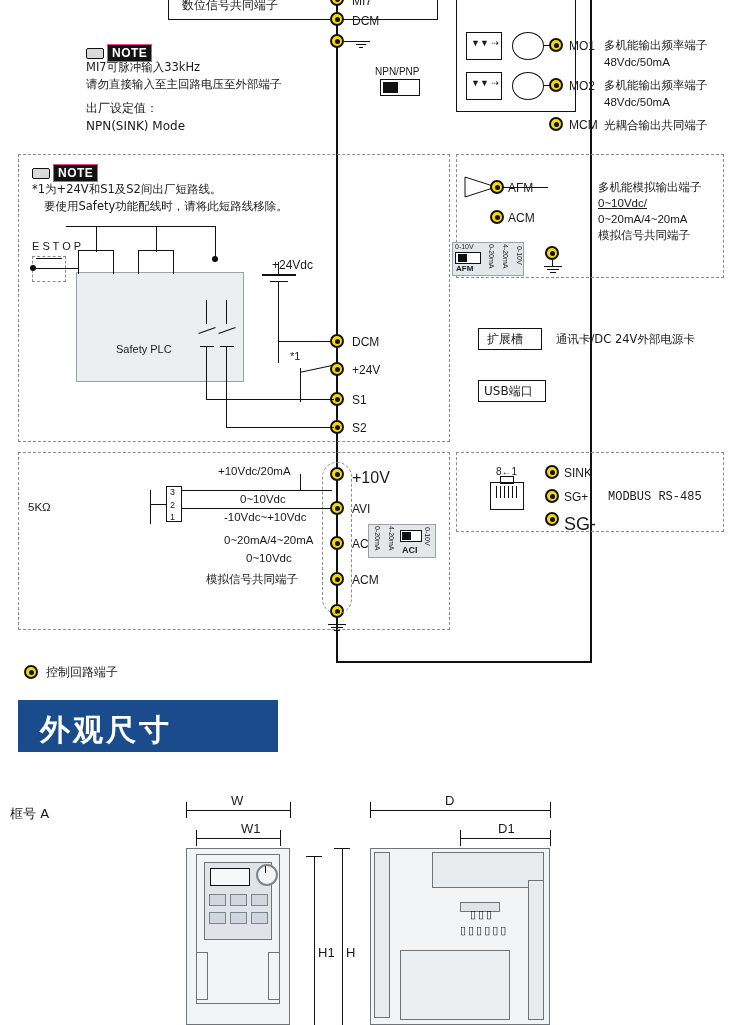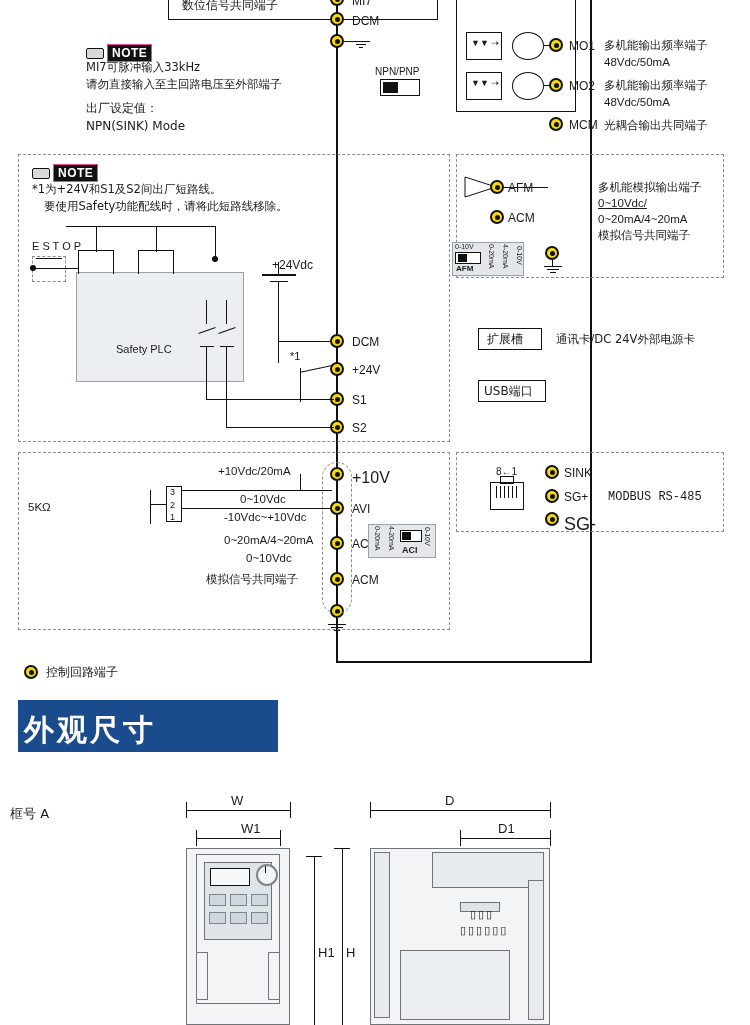--- a/index.html
+++ b/index.html
@@ -29,21 +29,21 @@
   .noteicon{position:absolute;display:flex;align-items:center;}
   .noteicon .bk{background:#111;color:#fff;font-size:12px;font-weight:bold;
       padding:1px 4px;letter-spacing:.5px;border:1px solid #ec4899;text-align:center;}
   .noteicon .pen{width:16px;height:9px;background:#d9d9d9;border:1px solid #111;margin-right:3px;
       border-radius:2px;}
   .sw{position:absolute;background:#fff;border:1px solid #111;box-sizing:border-box;}
   .swk{position:absolute;background:#111;}
   .vert{writing-mode:vertical-rl;text-orientation:mixed;}
   .banner{position:absolute;background:#1a4b8c;color:#fff;}
   .banner span{font-family:"DejaVu Sans",sans-serif;font-size:30px;font-weight:bold;
-    letter-spacing:3px;display:block;padding:10px 6px;}
+    letter-spacing:3px;display:block;padding:10px 22px;}
   .sub{font-size:10px;}
   .tiny{font-size:9px;}
   .devbox{position:absolute;background:#f3f4f5;border:1px solid #6f7478;box-sizing:border-box;}
   .devkey{position:absolute;background:#cfd6dd;border:1px solid #7c858c;box-sizing:border-box;}
   .tri{position:absolute;width:0;height:0;border-top:7px solid transparent;
        border-bottom:7px solid transparent;border-left:14px solid #fff;
        filter:drop-shadow(0 0 0 #111);}
 </style>
 </head>
 <body>

